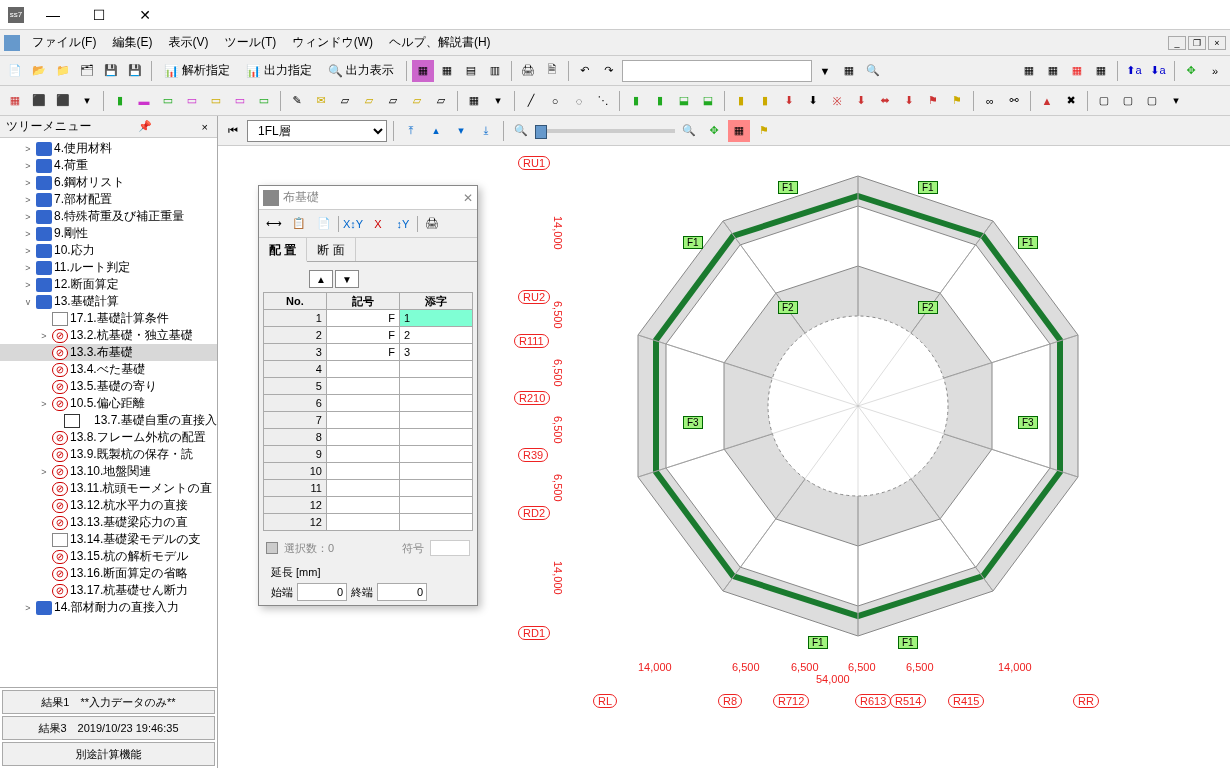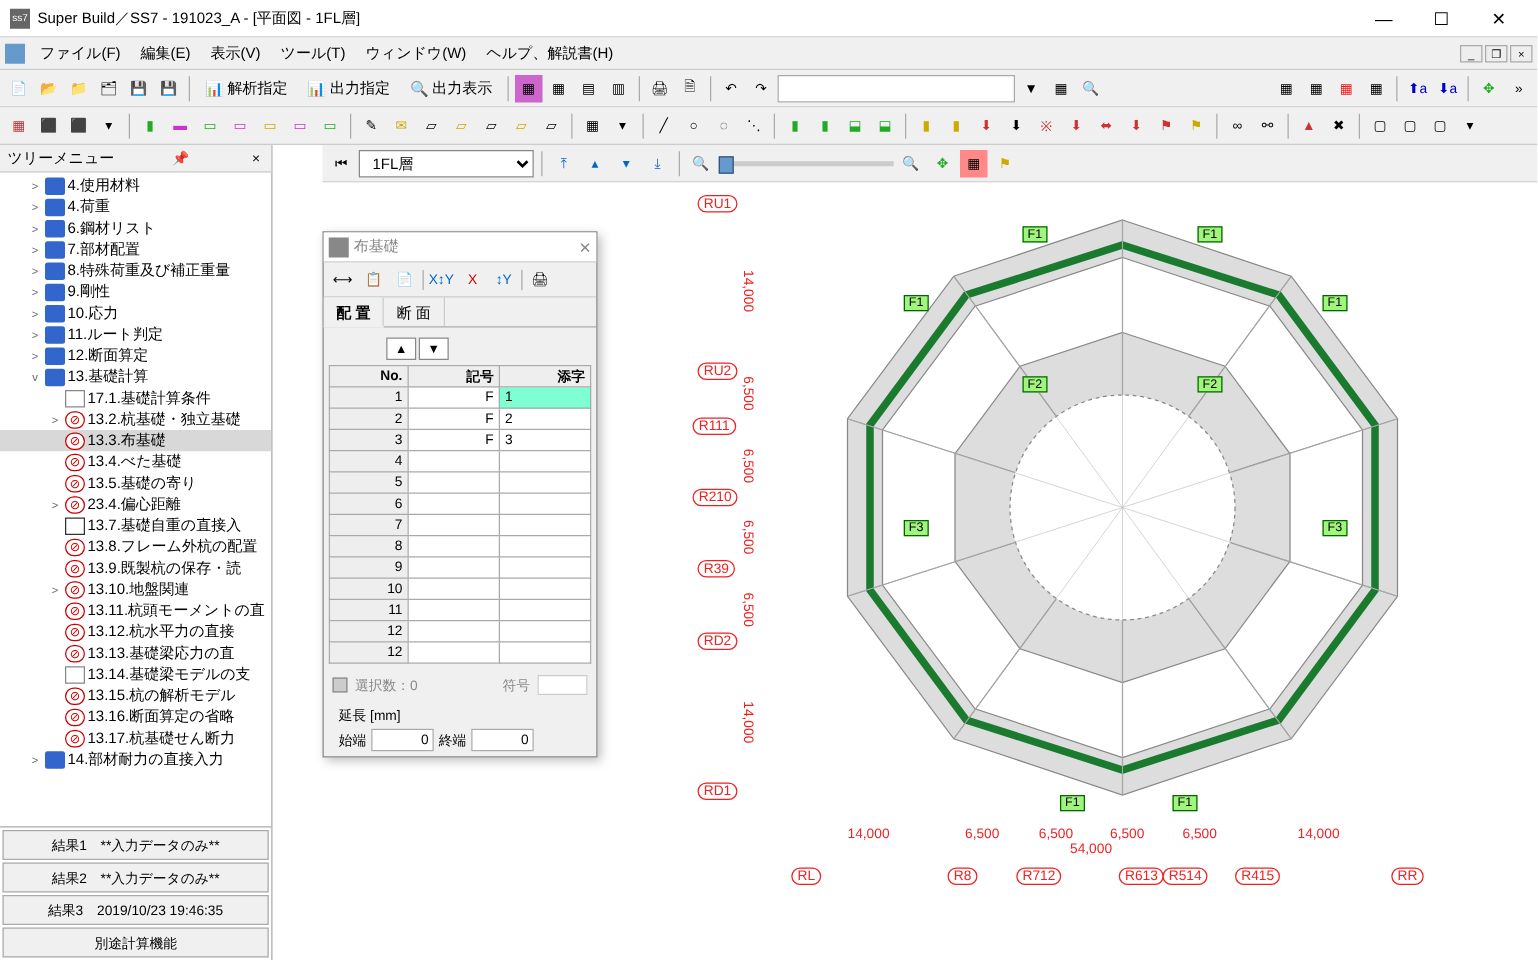--- a/index.html
+++ b/index.html
@@ -17,21 +17,21 @@
 .menubar .mdi-btns span { width: 18px; height: 14px; border: 1px solid #aaa; background: #eee; font-size: 9px; display: flex; align-items: center; justify-content: center; }
 
 .toolbar { height: 30px; background: #f0f0f0; display: flex; align-items: center; padding: 2px 4px; border-bottom: 1px solid #ccc; gap: 2px; }
 .tbtn { width: 22px; height: 22px; display: flex; align-items: center; justify-content: center; border: 1px solid transparent; font-size: 11px; }
 .tsep { width: 1px; height: 20px; background: #aaa; margin: 0 3px; }
 .tlabel-btn { height: 22px; padding: 0 6px; display: flex; align-items: center; border: 1px solid transparent; font-size: 12px; gap: 3px; }
 .tsearch { height: 22px; border: 1px solid #aaa; width: 190px; background: #fff; padding: 0 4px; }
 
 .toolbar2 { height: 30px; background: #f0f0f0; display: flex; align-items: center; padding: 2px 4px; border-bottom: 1px solid #ccc; gap: 2px; }
 
-.main { display: flex; height: calc(768px - 30px - 26px - 30px - 30px); gap: 40px; }
+.main { display: flex; height: calc(768px - 30px - 26px - 30px - 30px); }
 
 .sidebar { width: 218px; background: #fff; border-right: 1px solid #aaa; display: flex; flex-direction: column; }
 .sidebar-hdr { height: 22px; background: #f0f0f0; border-bottom: 1px solid #ccc; display: flex; align-items: center; padding: 0 6px; }
 .sidebar-hdr .pin { margin-left: auto; font-size: 11px; padding: 0 3px; }
 .tree { flex: 1; overflow-y: auto; padding: 2px 0; font-size: 12px; position: relative; }
 .tree-node { display: flex; align-items: center; height: 17px; padding-left: 6px; white-space: nowrap; overflow: hidden; }
 .tree-node.sel { background: #d8d8d8; }
 .tree-node .exp { width: 12px; font-size: 9px; color: #666; text-align: center; }
 .tree-node .ico { width: 16px; height: 14px; margin: 0 2px; display: inline-flex; align-items: center; justify-content: center; font-size: 10px; }
 .ico-blue { background: #36c; color: #fff; border-radius: 2px; }
@@ -57,37 +57,36 @@
 .floating-tb { height: 28px; display: flex; align-items: center; gap: 3px; padding: 0 4px; border-bottom: 1px solid #ccc; }
 .floating-tb .ftbtn { width: 22px; height: 20px; border: 1px solid transparent; display: flex; align-items: center; justify-content: center; font-size: 11px; }
 .floating-tabs { height: 24px; display: flex; border-bottom: 1px solid #aaa; }
 .ftab { padding: 4px 10px 0; font-size: 12px; border-right: 1px solid #ccc; }
 .ftab.act { background: #f0f0f0; font-weight: bold; border-bottom: 2px solid #f0f0f0; margin-bottom: -1px; }
 .floating-body { padding: 4px; }
 .nav-arrows { display: flex; gap: 2px; margin: 4px 0 4px 46px; }
 .nav-arrows .ar { width: 24px; height: 18px; border: 1px solid #888; background: #fff; display: flex; align-items: center; justify-content: center; font-size: 10px; }
 .ftable { width: 100%; border-collapse: collapse; font-size: 11px; background: #fff; }
 .ftable th, .ftable td { border: 1px solid #aaa; height: 17px; padding: 0 4px; text-align: center; }
-.ftable th { background: #eee; text-align: right; }
+.ftable th { background: #eee; }
 .ftable td.lb { text-align: right; background: #eee; }
 .ftable td.hl { background: #7fffd4; text-align: left; }
 .float-foot { margin-top: 6px; font-size: 11px; display: flex; align-items: center; padding: 3px; gap: 6px; color: #888; }
 .float-ext { margin-top: 6px; font-size: 11px; }
 .float-ext .row { display: flex; align-items: center; gap: 4px; margin-top: 3px; padding: 0 8px; }
 .float-ext input { width: 50px; border: 1px solid #aaa; height: 18px; text-align: right; padding-right: 3px; font-size: 11px; }
 .axis-label { position: absolute; color: #e22; font-size: 11px; border: 1px solid #e22; border-radius: 9px; padding: 0 4px; background: #fff; }
 .dim-label { position: absolute; color: #e22; font-size: 11px; }
 .f-label { position: absolute; background: #a1f47e; border: 1px solid #060; font-size: 10px; padding: 0 3px; }
 </style>
 </head>
 <body>
 
 <div class="titlebar">
   <span class="app-icon">ss7</span>
-  <span class="title">Super Build／SS7 - 191023_A - [平面図 - 1FL層]</span>
   <div class="wbtn">―</div>
   <div class="wbtn">☐</div>
   <div class="wbtn">✕</div>
 </div>
 
 <div class="menubar">
   <span class="micon"></span>
   <span class="mitem">ファイル(F)</span>
   <span class="mitem">編集(E)</span>
   <span class="mitem">表示(V)</span>
@@ -278,23 +277,23 @@
           <span>13.4.べた基礎</span>
         </div>
         <div class="tree-node" style="padding-left: 38px;">
           <span class="exp"></span>
           <span class="ico ico-red">⊘</span>
           <span>13.5.基礎の寄り</span>
         </div>
         <div class="tree-node" style="padding-left: 38px;">
           <span class="exp">&gt;</span>
           <span class="ico ico-red">⊘</span>
-          <span>23.4.偏心距離</span>
-        </div>
-        <div class="tree-node" style="padding-left: 38px;">
+          <span>10.5.偏心距離</span>
+        </div>
+        <div class="tree-node" style="padding-left: 38px; justify-content: space-between;">
           <span class="exp"></span>
           <span class="ico ico-grid"></span>
           <span>13.7.基礎自重の直接入</span>
         </div>
         <div class="tree-node" style="padding-left: 38px;">
           <span class="exp"></span>
           <span class="ico ico-red">⊘</span>
           <span>13.8.フレーム外杭の配置</span>
         </div>
         <div class="tree-node" style="padding-left: 38px;">
@@ -343,21 +342,20 @@
           <span>13.17.杭基礎せん断力</span>
         </div>
         <div class="tree-node" style="padding-left: 22px;">
           <span class="exp">&gt;</span>
           <span class="ico ico-blue"></span>
           <span>14.部材耐力の直接入力</span>
         </div>
       </div>
     <div class="result-btns">
       <div class="rbtn">結果1　**入力データのみ**</div>
-      <div class="rbtn">結果2　**入力データのみ**</div>
       <div class="rbtn">結果3　2019/10/23 19:46:35</div>
       <div class="rbtn">別途計算機能</div>
     </div>
   </div>
 
   <div class="content">
     <div class="content-toolbar">
       <div class="tbtn">⏮</div>
       <select class="layer-sel"><option>1FL層</option></select>
       <div class="tsep"></div>

